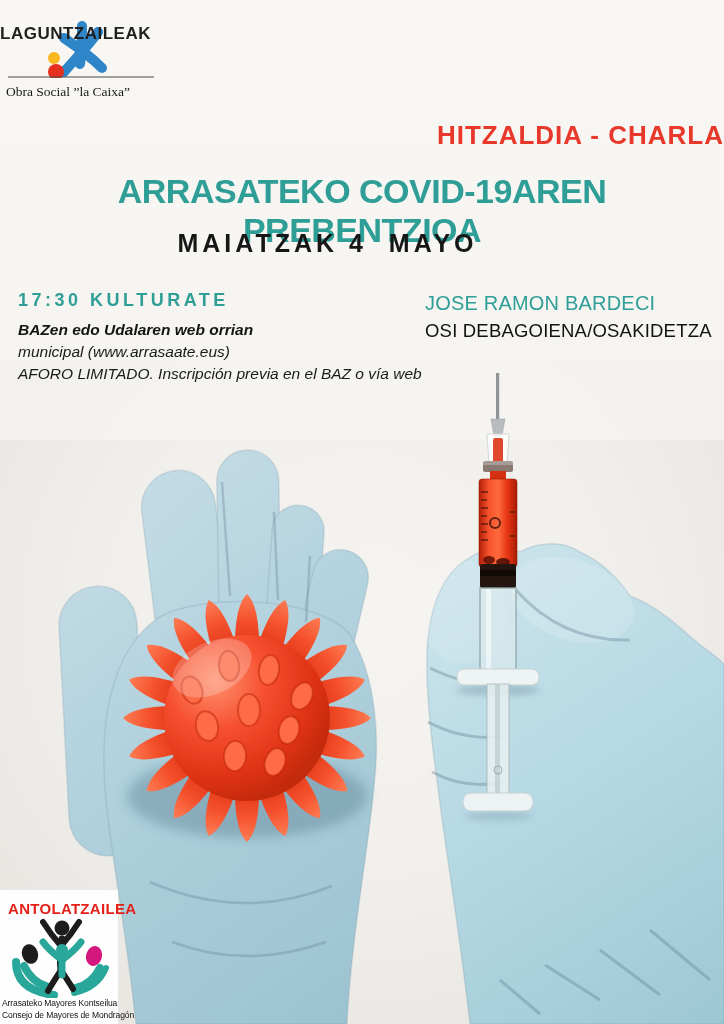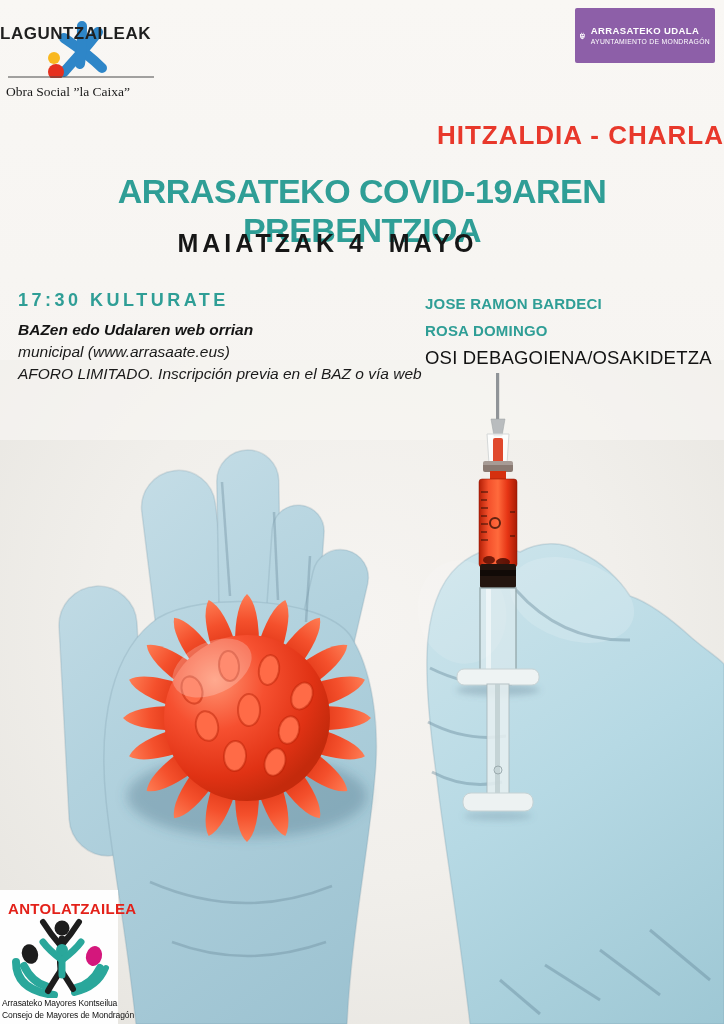--- a/index.html
+++ b/index.html
@@ -25,21 +25,21 @@
     color:var(--teal,#2f9e96);letter-spacing:-.5px;}
   .dateline{left:0;top:229px;width:655px;text-align:center;font-size:25px;font-weight:800;
     color:#161616;letter-spacing:4px;white-space:pre;}
   
   .details{left:18px;top:290px;width:405px;}
   .time{font-size:18px;font-weight:800;color:var(--teal,#2f9e96);letter-spacing:3.5px;margin-bottom:8px;white-space:nowrap;}
   .eu{font-style:italic;font-weight:700;font-size:15.5px;line-height:22px;color:#141414;white-space:nowrap;}
   .es{font-style:italic;font-weight:400;font-size:15.5px;line-height:22px;color:#1a1a1a;white-space:nowrap;}
   
   .speakers{left:425px;top:290px;}
-  .sp-name{font-size:15px;font-weight:700;color:var(--teal,#2f9e96);line-height:27px;letter-spacing:.2px;white-space:nowrap;}
+  .sp-name{font-size:20px;font-weight:400;color:var(--teal,#2f9e96);line-height:27px;letter-spacing:.2px;white-space:nowrap;}
   .sp-org{font-size:18.5px;font-weight:500;color:#121212;line-height:27px;letter-spacing:.2px;white-space:nowrap;}
   
   .org-box{left:0;top:890px;width:118px;height:134px;background:#fefefe;}
   .org-label{left:8px;top:900px;font-size:15px;font-weight:800;color:var(--organizer-red,#e32119);letter-spacing:.3px;}
   .org-logo{left:10px;top:918px;}
   .org-lines{left:2px;top:998px;width:160px;font-size:8.5px;line-height:11.5px;color:#101010;letter-spacing:-.1px;}
   .photo{left:0;top:360px;}
 </style>
 </head>
 <body>
@@ -213,49 +213,34 @@
       </g>
       <circle cx="48" cy="46" r="6" fill="#f9b81f"></circle>
       <circle cx="50" cy="60" r="8" fill="#e5301f"></circle>
       <line x1="2" y1="65" x2="148" y2="65" stroke="#4a4a4a" stroke-width="1"></line>
     </svg>
     <div class="lacaixa-text">Obra Social ”la Caixa”</div>
   </div>
 
   <div class="abs laguntzaileak">LAGUNTZAILEAK</div>
 
-  <div class="abs udala">
-    <svg width="36" height="48" viewBox="0 0 36 48">
-      <path d="M 0 8 H 9 V 0 H 14 V 8 H 22 V 0 H 27 V 8 H 36 V 26 C 36 38 29 44 18 48 C 7 44 0 38 0 26 Z" fill="#ffffff"></path>
-      <rect x="7" y="13" width="6" height="11" fill="#8d5fa8"></rect>
-      <rect x="23" y="13" width="6" height="11" fill="#8d5fa8"></rect>
-      <rect x="15" y="16" width="6" height="8" rx="3" fill="#8d5fa8"></rect>
-      <path d="M 5 31 Q 12 27 18 32 Q 25 37 31 32" stroke="#8d5fa8" stroke-width="2.5" fill="none"></path>
-      <path d="M 7 38 Q 14 34 19 38 Q 25 42 29 38" stroke="#8d5fa8" stroke-width="2" fill="none"></path>
-    </svg>
-    <div>
-      <div class="udala-t1">ARRASATEKO UDALA</div>
-      <div class="udala-t2">AYUNTAMIENTO DE MONDRAGÓN</div>
-    </div>
-  </div>
 
   <div class="abs kicker">HITZALDIA - CHARLA</div>
   <div class="abs title">ARRASATEKO COVID-19AREN PREBENTZIOA</div>
   <div class="abs dateline">MAIATZAK 4  MAYO</div>
 
   <div class="abs details">
     <div class="time">17:30 KULTURATE</div>
     <div class="eu">BAZen edo Udalaren web orrian</div>
     <div class="es">municipal (www.arrasaate.eus)</div>
     <div class="es">AFORO LIMITADO. Inscripción previa en el BAZ o vía web</div>
   </div>
 
   <div class="abs speakers">
     <div class="sp-name">JOSE RAMON BARDECI</div>
-    <div class="sp-name">ROSA DOMINGO</div>
     <div class="sp-org">OSI DEBAGOIENA/OSAKIDETZA</div>
   </div>
 
   <div class="abs org-box"></div>
   <div class="abs org-label">ANTOLATZAILEA</div>
   <svg class="abs org-logo" width="104" height="80" viewBox="0 0 104 80">
     <path d="M 6 44 Q 6 72 44 77" fill="none" stroke="#2aa79b" stroke-width="8" stroke-linecap="round"></path>
     <path d="M 96 50 Q 88 70 64 75" fill="none" stroke="#2aa79b" stroke-width="6" stroke-linecap="round"></path>
     <ellipse cx="20" cy="36" rx="8" ry="10" transform="rotate(-18 20 36)" fill="#1d1d1d"></ellipse>
     <path d="M 14 48 Q 22 64 36 68" fill="none" stroke="#2aa79b" stroke-width="8" stroke-linecap="round"></path>

